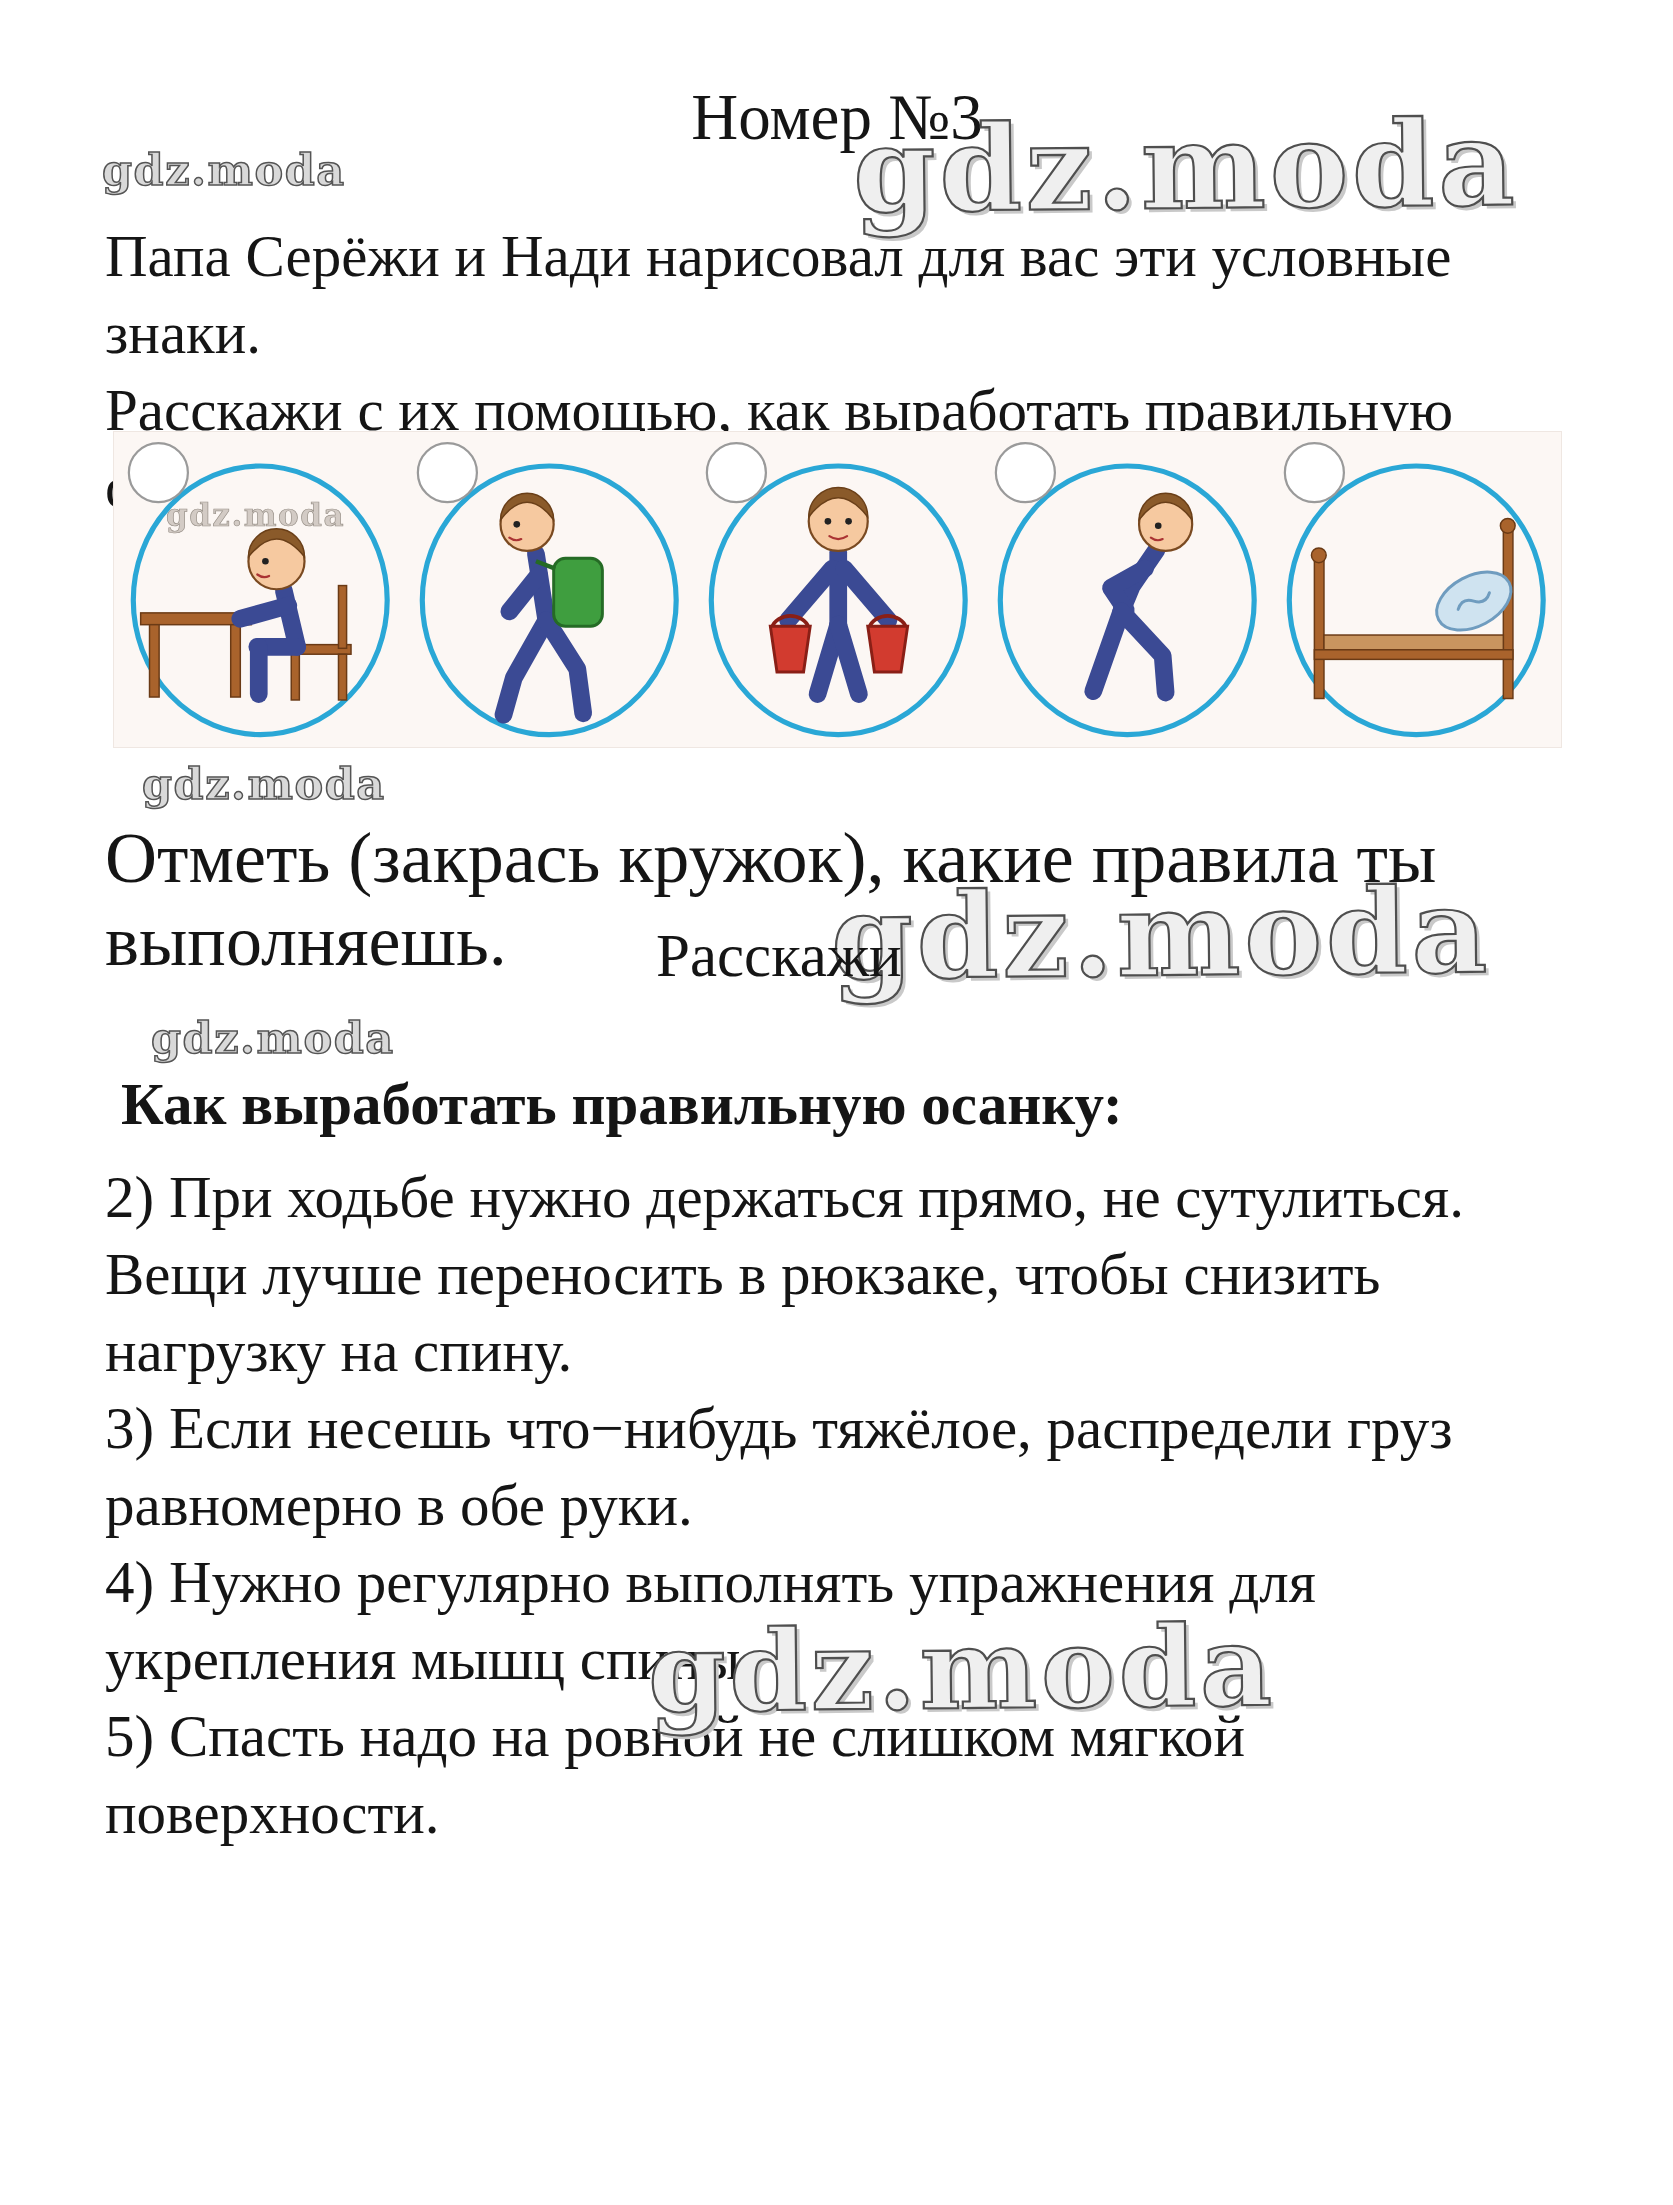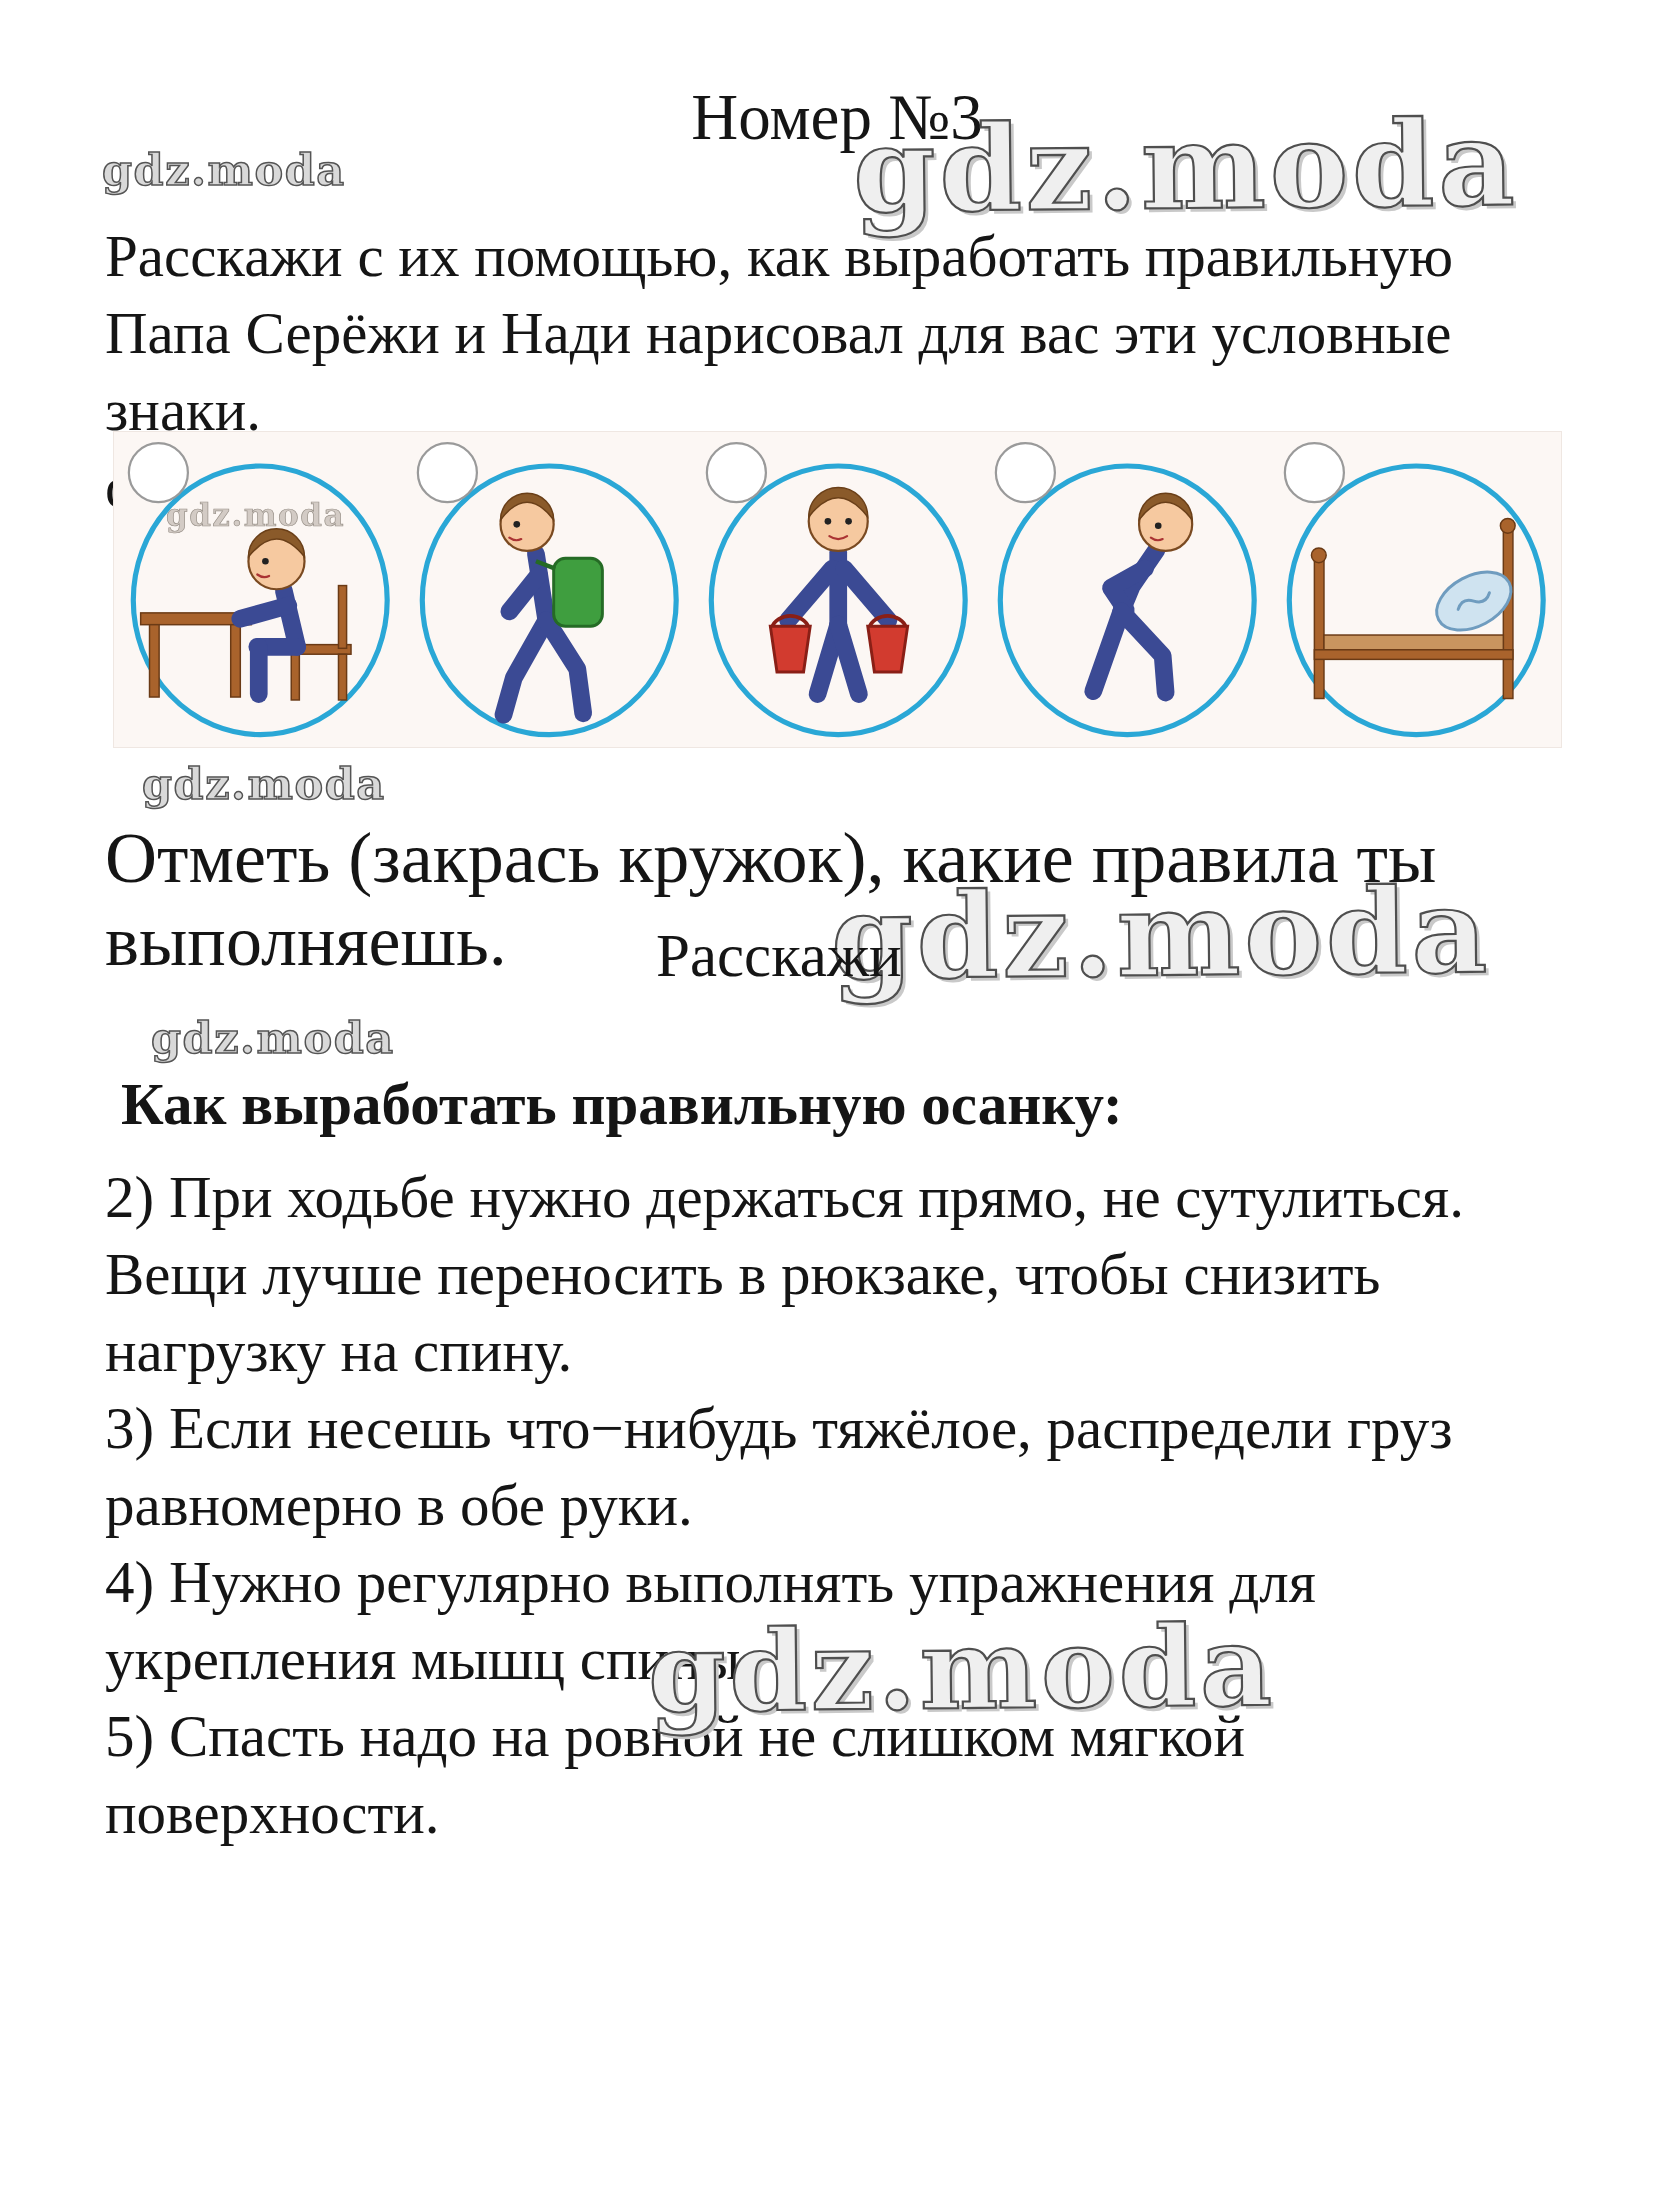--- a/index.html
+++ b/index.html
@@ -91,22 +91,22 @@
 <body>
 
 <div class="page">
 
   <h1 class="title">Номер №3</h1>
 
   <div class="wm wm-sm" style="left:102px; top:145px;">gdz.moda</div>
   <div class="wm wm-lg" style="left:853px; top:97px;">gdz.moda</div>
 
   <div class="intro">
+    <div>Папа Серёжи и Нади нарисовал для вас эти условные знаки.</div>
     <div>Расскажи с их помощью, как выработать правильную</div>
-    <div>Папа Серёжи и Нади нарисовал для вас эти условные знаки.</div>
     <div>осанку.</div>
   </div>
 
   <div class="strip">
     <div class="wm wm-xs" style="left:52px; top:65px;">gdz.moda</div>
 
     <div class="tile">
       <svg viewBox="0 0 378 422">
         <ellipse class="ring" cx="190" cy="225" rx="172" ry="182"></ellipse>
         <g>

